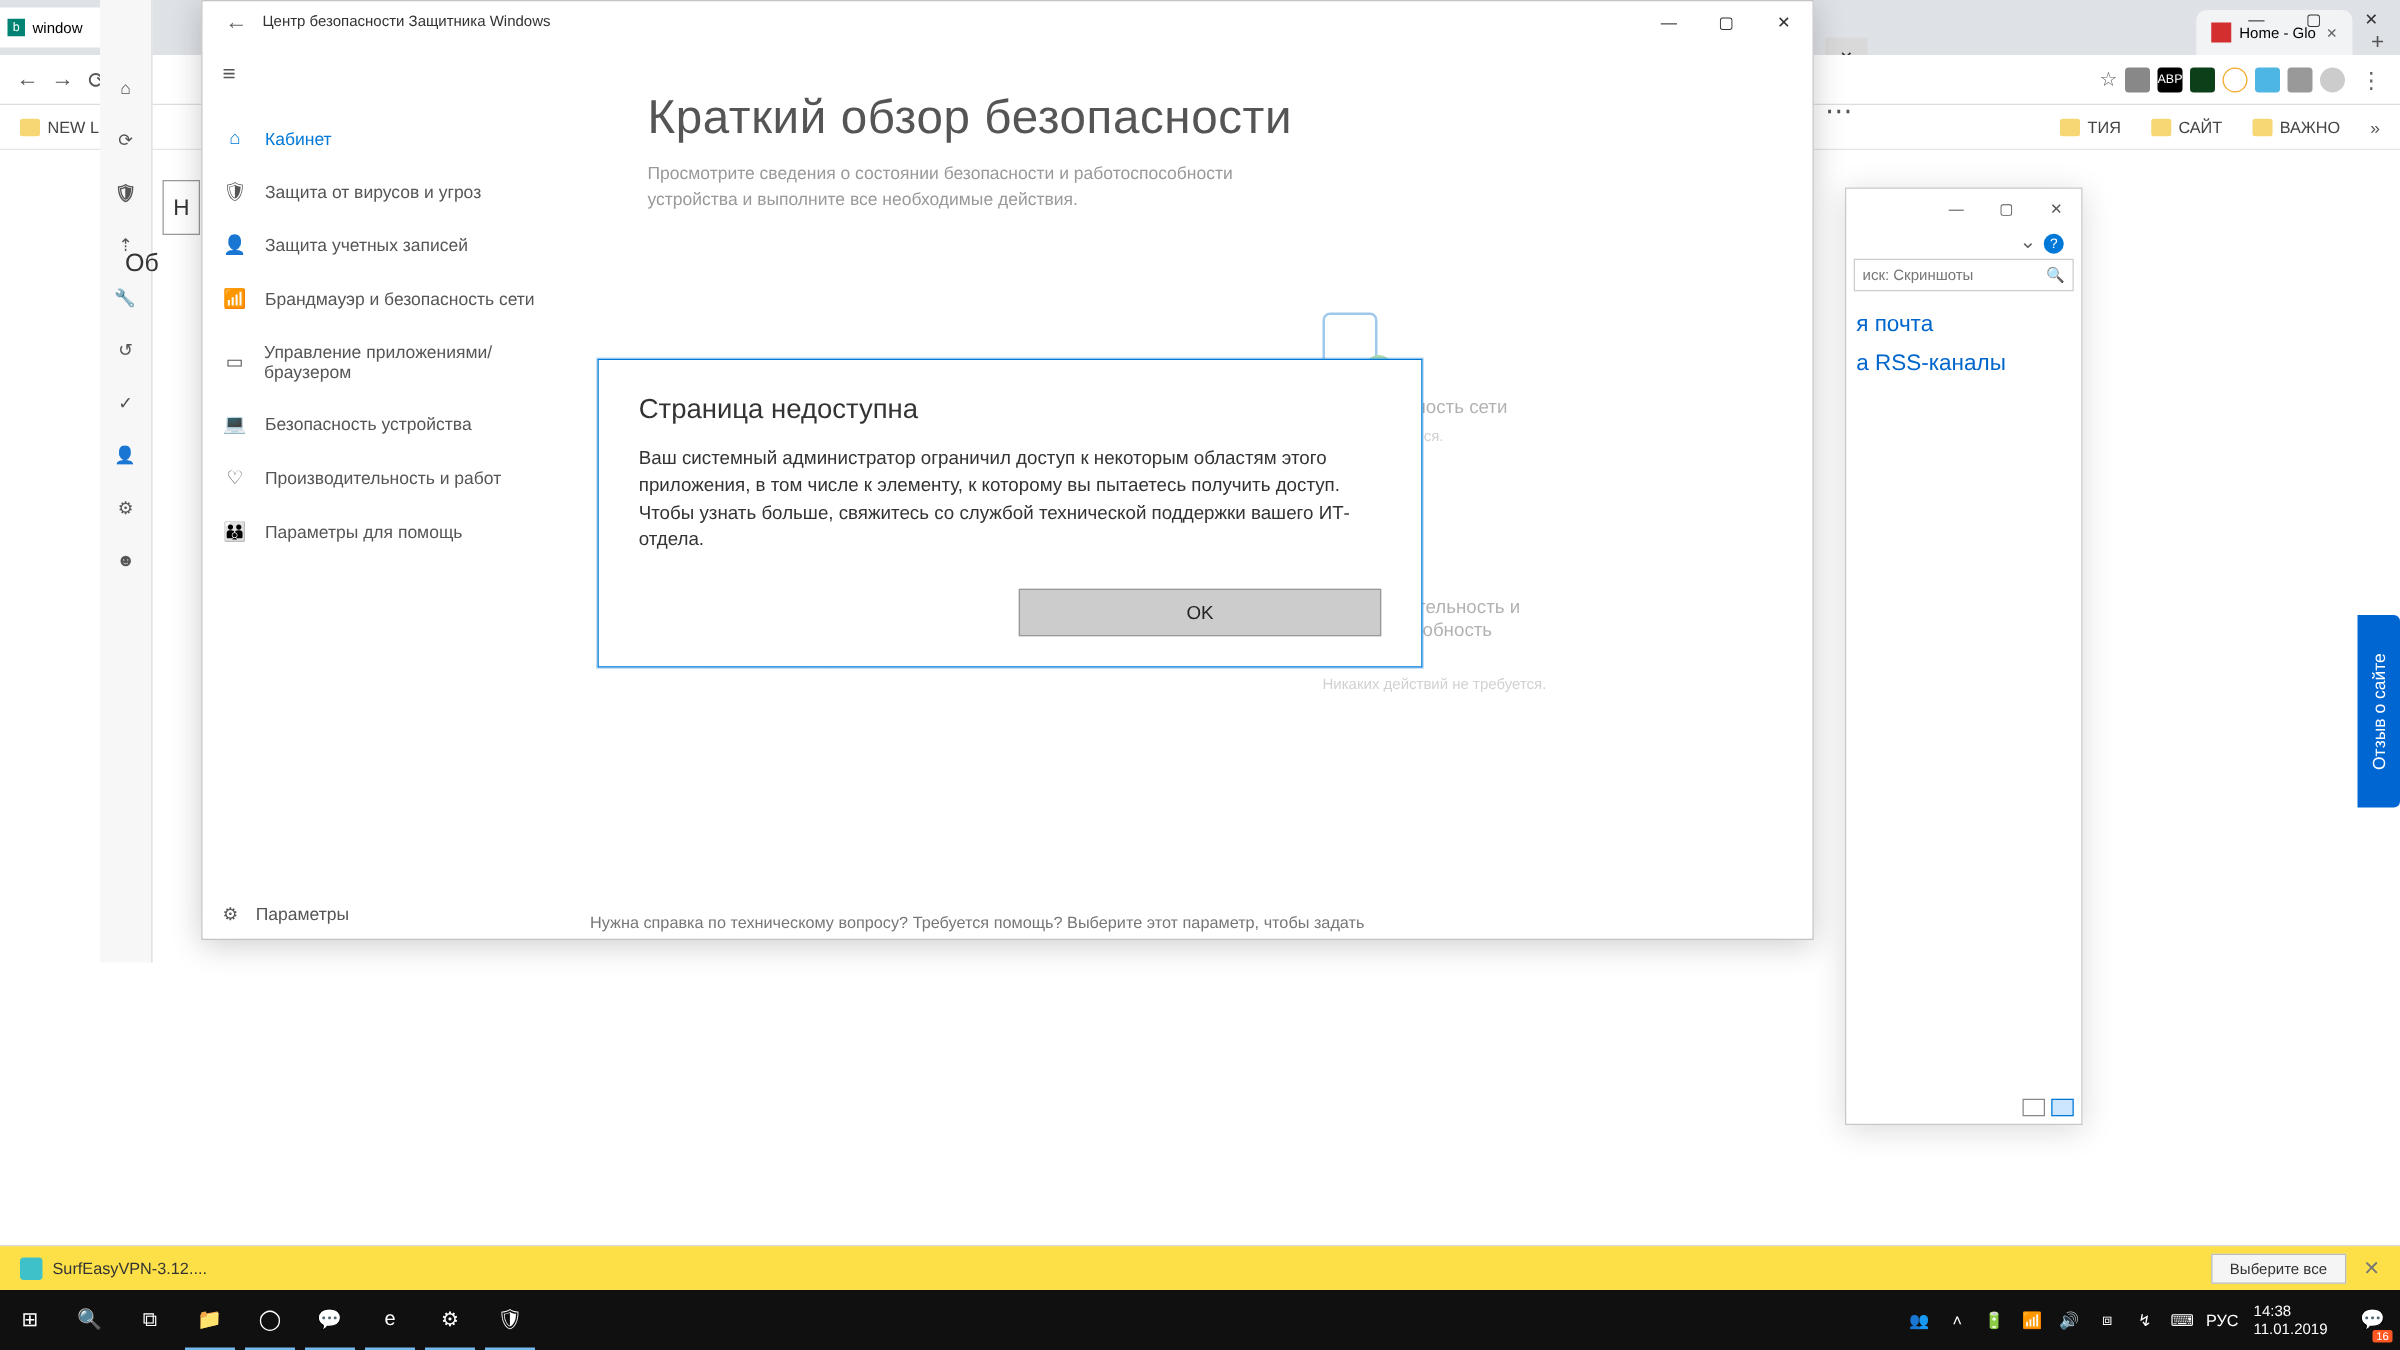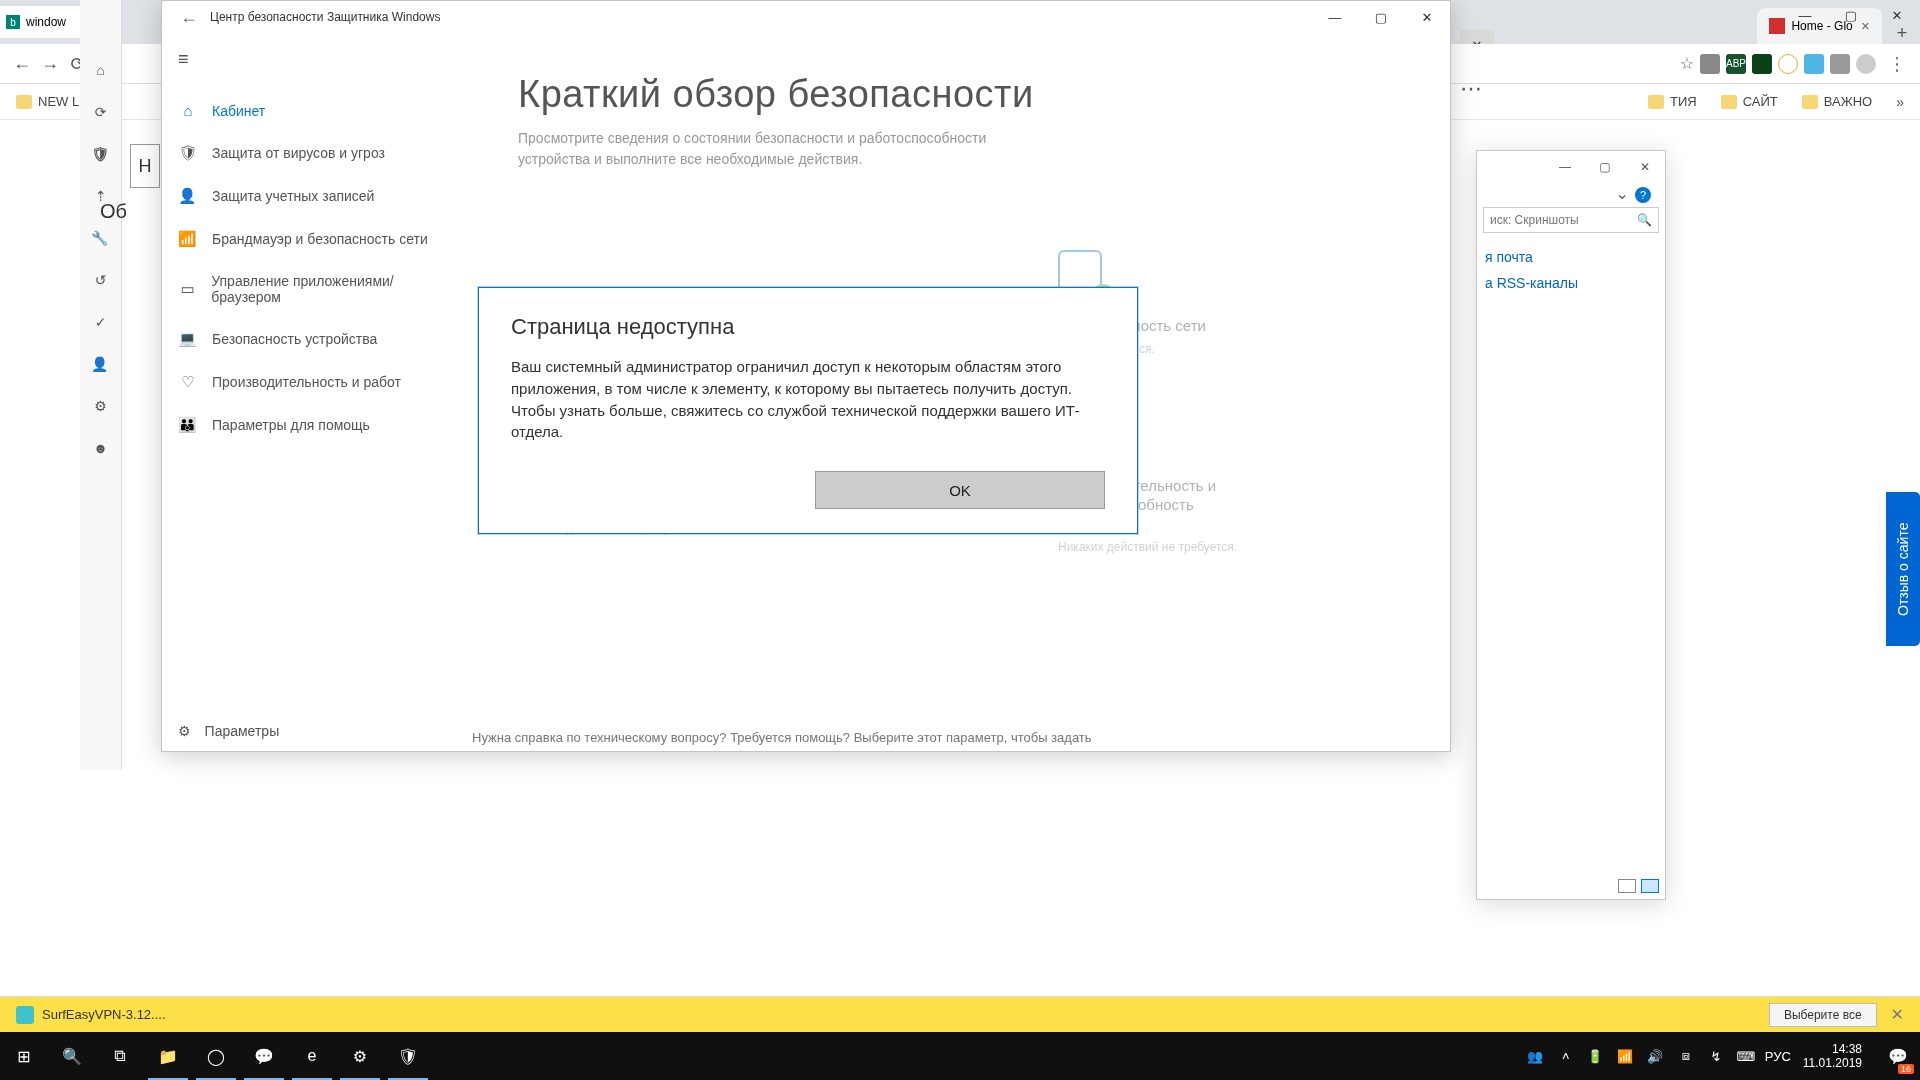--- a/index.html
+++ b/index.html
@@ -67,21 +67,21 @@
 .modal-title { font-size:22px; color:#333; font-weight:400; margin-bottom:16px; }
 .modal-body { font-size:15px; color:#333; line-height:1.45; }
 .modal-btn { display:block; margin:28px 0 0 auto; width:290px; height:38px; background:#ccc; border:1px solid #999; font-size:15px; color:#222; }
 
 
 .small-win { position:absolute; right:254px; top:150px; width:190px; height:750px; background:#fff; border:1px solid #c8c8c8; box-shadow:0 4px 24px rgba(0,0,0,0.15); }
 .small-titlebar { height:32px; display:flex; justify-content:flex-end; align-items:center; }
 .small-titlebar div { width:40px; text-align:center; color:#555; font-size:12px; }
 .small-help { float:right; width:16px; height:16px; background:#0078d7; border-radius:50%; color:#fff; font-size:11px; text-align:center; line-height:16px; margin:4px 8px 0 0; }
 .small-search { margin:4px 6px; height:26px; border:1px solid #ccc; display:flex; align-items:center; justify-content:space-between; padding:0 6px; font-size:12px; color:#777; }
-.small-links { padding:12px 8px; font-size:14px; }
+.small-links { padding:12px 8px; font-size:18px; }
 .small-links a { color:#0066cc; text-decoration:none; display:block; margin-bottom:10px; }
 .small-icons { position:absolute; bottom:6px; right:6px; display:flex; gap:5px; }
 .small-icons div { width:18px; height:14px; border:1px solid #888; }
 .small-icons .active { background:#cde6ff; border-color:#0078d7; }
 
 
 .feedback-tab { position:absolute; right:0; top:492px; width:34px; height:154px; background:#0066d1; color:#fff; writing-mode:vertical-rl; transform:rotate(180deg); display:flex; align-items:center; justify-content:center; font-size:14px; border-radius:5px 0 0 5px; }
 
 
 .brave-bar { position:absolute; left:0; right:0; top:996px; height:36px; background:#fde047; border-top:1px solid #ddd; display:flex; align-items:center; padding:0 16px; font-size:13px; color:#333; }
@@ -90,21 +90,21 @@
 .show-all { padding:4px 14px; border:1px solid #bbb; background:#f5f5f5; font-size:12px; }
 .bar-x { color:#777; font-size:16px; }
 
 
 .taskbar { position:absolute; left:0; right:0; bottom:0; height:48px; background:#101010; display:flex; align-items:center; color:#fff; }
 .tb-left { display:flex; align-items:center; height:100%; }
 .tb-btn { width:48px; height:48px; display:flex; align-items:center; justify-content:center; color:#fff; font-size:16px; position:relative; }
 .tb-btn.active::after { content:""; position:absolute; bottom:0; left:4px; right:4px; height:2px; background:#76b9ed; }
 .tb-right { margin-left:auto; display:flex; align-items:center; height:100%; gap:8px; padding-right:2px; }
 .tray-ico { width:22px; text-align:center; font-size:13px; color:#fff; }
-.clock { font-size:12px; text-align:right; line-height:1.2; padding:0 8px; }
+.clock { font-size:12px; line-height:1.2; padding:0 8px; }
 .notif { width:40px; height:48px; display:flex; align-items:center; justify-content:center; position:relative; }
 .notif-badge { position:absolute; bottom:6px; right:4px; background:#ff5722; color:#fff; font-size:9px; padding:0 3px; border-radius:2px; }
 .bing-tab { position:absolute; left:0; top:6px; width:82px; height:32px; background:#fff; display:flex; align-items:center; font-size:12px; padding:0 6px; }
 .bing-tab .b { width:14px; height:14px; background:#008373; color:#fff; font-size:10px; display:inline-flex; align-items:center; justify-content:center; margin-right:6px; }
 
 
 .obsc1 { position:absolute; left:130px; top:144px; width:30px; height:44px; border:1px solid #999; display:flex; align-items:center; justify-content:center; font-size:18px; color:#333; }
 </style>
 </head>
 <body>
@@ -130,21 +130,21 @@
 
 <div style="position:absolute;left:1460px;top:30px;width:34px;height:30px;background:#d9d9d9;color:#333;display:flex;align-items:center;justify-content:center;font-size:13px">✕</div>
 
 <div class="chrome-toolbar">
   <div class="nav-arrow">←</div>
   <div class="nav-arrow">→</div>
   <div class="nav-arrow">⟳</div>
   <div class="ext-icons">
     <div style="color:#666">☆</div>
     <div class="ext-ico" style="background:#888"></div>
-    <div class="ext-ico" style="background:#14532d">ABP</div>
+    <div class="ext-ico" style="background:#000000">ABP</div>
     <div class="ext-ico" style="background:#0b4018"></div>
     <div class="ext-ico" style="background:#fff;border:1px solid #f5a623;border-radius:50%"></div>
     <div class="ext-ico" style="background:#4db6e2"></div>
     <div class="ext-ico" style="background:#999;border-radius:3px"></div>
     <div class="ext-ico" style="background:#ccc;border-radius:50%"></div>
     <div style="color:#666;font-size:18px;padding:0 6px">⋮</div>
   </div>
 </div>
 
 <div class="bookmarks">

